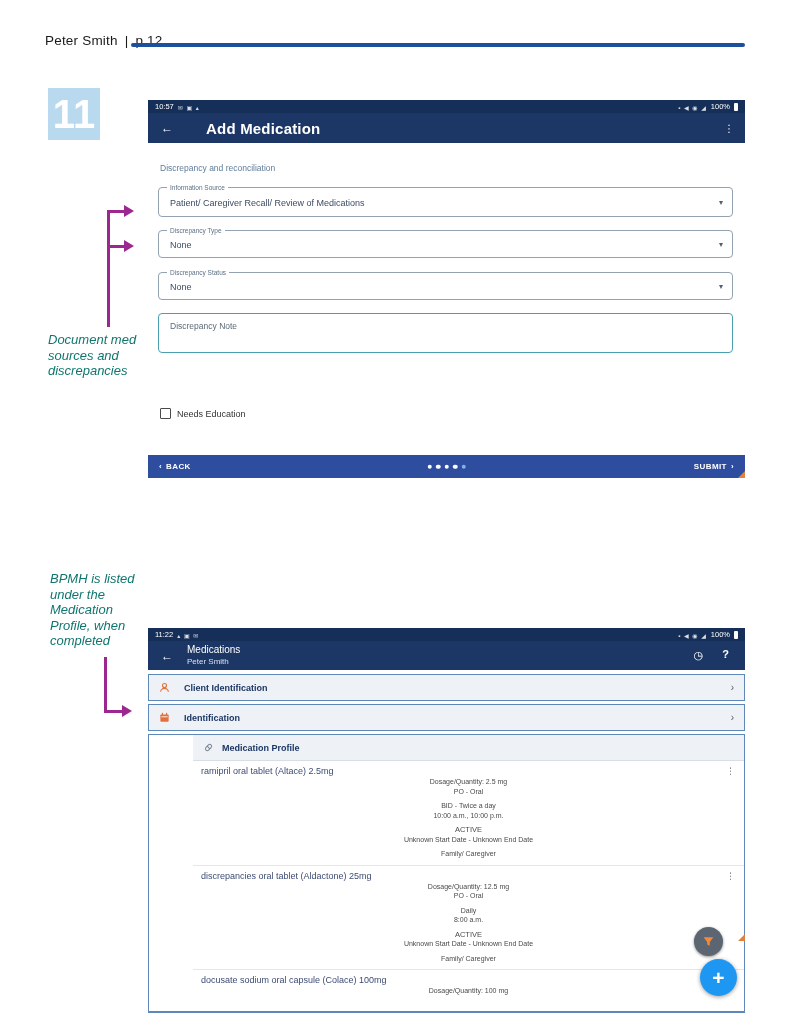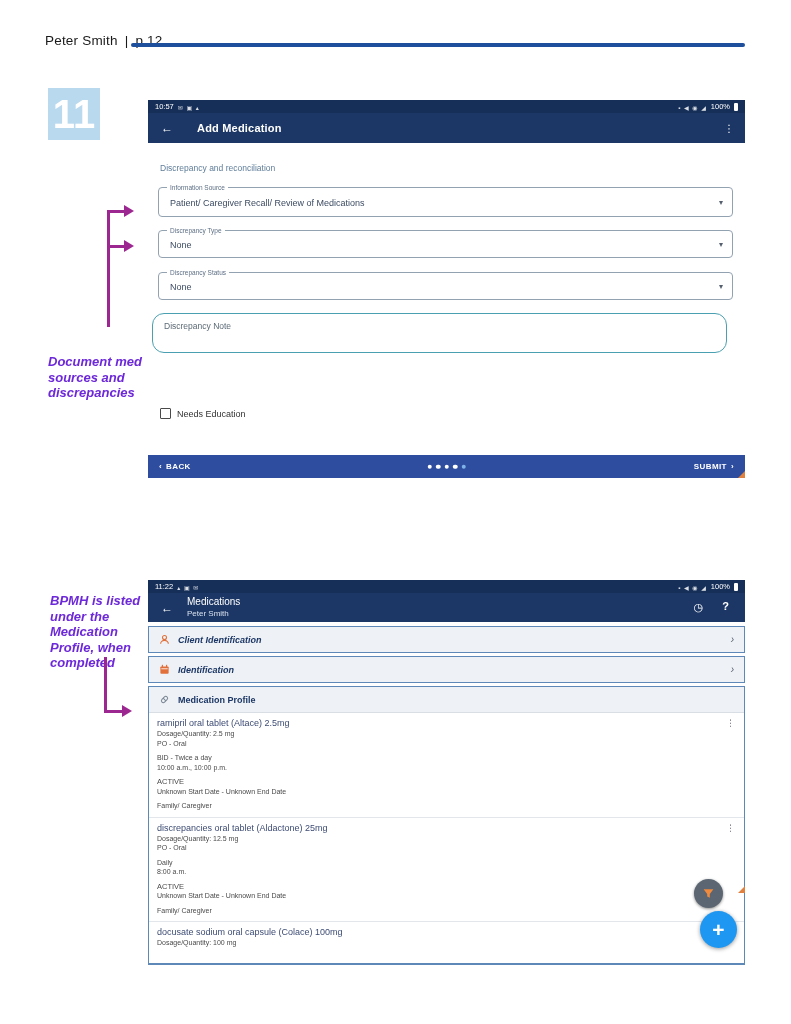--- a/index.html
+++ b/index.html
@@ -6,101 +6,101 @@
   .page{position:relative;width:791px;height:1024px;background:#fff;overflow:hidden;
         font-family:"Liberation Sans",sans-serif;}
 
   
   .doc-header{position:absolute;left:45px;top:33px;font-size:13.5px;color:#1a1a1a;letter-spacing:.2px;}
   .doc-header .sep{margin:0 7px;color:#1a1a1a;}
   .doc-rule{position:absolute;left:131px;top:43px;width:614px;height:4px;background:#1d4f9c;border-radius:2px;}
   .step-box{position:absolute;left:48px;top:88px;width:52px;height:52px;background:#b9d9ee;
             color:#fff;font-size:40px;font-weight:bold;display:flex;align-items:center;justify-content:center;}
 
-  .ann{position:absolute;font-style:italic;font-weight:700;color:#6d28d9;font-size:13px;
-       line-height:15.5px;white-space:pre-line;margin-top:22px;}
+  .ann{position:absolute;font-style:italic;font-weight:400;color:#0f766e;font-size:13px;
+       line-height:15.5px;white-space:pre-line;}
   .ann1{left:48px;top:332px;width:120px;}
   .ann2{left:50px;top:571px;width:115px;}
 
   .pline{position:absolute;background:#9c2790;}
   .a1v{left:107px;top:210px;width:3px;height:117px;}
   .a1h1{left:107px;top:210px;width:17px;height:3px;}
   .a1h2{left:107px;top:245px;width:17px;height:3px;}
   .a2v{left:104px;top:657px;width:3px;height:56px;}
   .a2h{left:104px;top:710px;width:18px;height:3px;}
   .ptip{position:absolute;width:0;height:0;border-top:6px solid transparent;border-bottom:6px solid transparent;
         border-left:10px solid #9c2790;}
   .a1t1{left:124px;top:205px;}
   .a1t2{left:124px;top:240px;}
   .a2t{left:122px;top:705px;}
 
   
   .shot{position:absolute;left:148px;width:597px;background:#fff;}
   .shot1{top:100px;height:378px;}
-  .shot2{top:580px;height:313px;}
+  .shot2{top:628px;height:313px;}
   .statusbar{position:absolute;left:0;right:0;top:0;height:13px;background:#162f58;color:#fff;
              font-size:7.5px;display:flex;align-items:center;justify-content:space-between;padding:0 7px;}
   .sb-left,.sb-right{display:flex;align-items:flex-end;gap:4px;}
   .sb-ic{font-size:6px;opacity:.85;letter-spacing:1px;}
   .batt{display:inline-block;width:4px;height:8px;background:#fff;border-radius:1px;}
   .appbar{position:absolute;left:0;right:0;background:#1c3765;color:#fff;display:flex;align-items:center;}
   .appbar1{top:13px;height:30px;}
   .appbar2{top:13px;height:29px;}
   .back{margin-left:13px;font-size:12px;}
-  .abar-title{margin-left:24px;font-size:11px;font-weight:bold;letter-spacing:.2px;}
+  .abar-title{margin-left:33px;font-size:15px;font-weight:bold;letter-spacing:.2px;}
   .kebab{position:absolute;right:11px;font-size:10px;letter-spacing:0;}
   .title-block{margin-left:14px;line-height:1.25;}
   .title-block .t1{font-size:10px;font-weight:normal;}
   .title-block .t2{font-size:8px;color:#d8e0ee;}
   .appbar .rt-ic{position:absolute;font-size:11px;}
   .ic-history{right:42px;top:8px;}
   .ic-help{right:16px;top:7px;font-weight:bold;}
 
   
   .sec-label{position:absolute;left:12px;top:63px;font-size:8.5px;color:#5f7d99;}
   .mfield{position:absolute;left:10px;width:575px;border:1px solid #93a2b1;border-radius:4px;background:#fff;box-sizing:border-box;}
   .f1{top:87px;height:30px;}
   .f2{top:130px;height:28px;}
   .f3{top:172px;height:28px;}
   .flabel{position:absolute;left:8px;top:-4px;background:#fff;padding:0 3px;font-size:6.5px;color:#5d6f85;}
   .fvalue{position:absolute;left:11px;top:50%;transform:translateY(-38%);font-size:9px;color:#3d4c63;text-align:right;}
   .caret{position:absolute;right:9px;top:50%;transform:translateY(-46%);font-size:8px;color:#55606e;}
-  .nfield{position:absolute;left:4px;width:575px;border:1px solid #4aa0b0;border-radius:12px;background:#fff;box-sizing:border-box;}
+  .nfield{position:absolute;left:10px;width:575px;border:1px solid #4aa0b0;border-radius:4px;background:#fff;box-sizing:border-box;}
   .f4{top:213px;height:40px;}
   .f5{top:271px;height:26px;}
   .nplace{position:absolute;left:11px;top:7px;font-size:8.5px;color:#5c6a75;}
   .nplace.center{top:50%;transform:translateY(-50%);}
   .cbrow{position:absolute;left:12px;top:308px;display:flex;align-items:center;gap:6px;}
   .cb{width:9px;height:9px;border:1.5px solid #4a4a4a;border-radius:1px;background:#fff;}
   .cblabel{font-size:9px;color:#333;}
   .bbar{position:absolute;left:0;right:0;bottom:0;height:23px;background:#2e4d9f;color:#fff;
         display:flex;align-items:center;justify-content:space-between;padding:0 11px;}
   .bbtn{font-size:8px;font-weight:bold;letter-spacing:.4px;display:flex;align-items:center;gap:4px;}
   .dots{position:absolute;left:50%;top:50%;transform:translate(-50%,-50%);display:flex;gap:4px;}
   .dot{width:4.5px;height:4.5px;border-radius:50%;background:#fff;}
   .dot.active{background:#7fb3e8;}
   .corner{position:absolute;right:0;bottom:0;width:0;height:0;
           border-left:7px solid transparent;border-bottom:7px solid #e0813f;}
 
   
   .srow{position:absolute;left:0;width:597px;height:27px;background:#eef1f5;border:1.5px solid #5d88b8;
-        box-sizing:border-box;display:flex;align-items:center;gap:8px;padding-left:10px;font-style:italic;}
+        box-sizing:border-box;display:flex;align-items:center;gap:14px;padding-left:10px;}
   .srow1{top:46px;}
   .srow2{top:76px;}
   .slabel{font-size:9px;font-weight:bold;color:#1c3765;}
   .chev{position:absolute;right:10px;font-size:10px;color:#55606e;}
   .med-container{position:absolute;left:0;top:106px;width:597px;height:279px;border:1.5px solid #5d88b8;
-                 border-bottom-width:2.5px;box-sizing:border-box;background:#fff;overflow:hidden;}
+                 border-bottom-width:2.5px;box-sizing:border-box;background:#fff;overflow:hidden;padding-left:44px;}
   .med-header{height:25px;background:#eef1f5;display:flex;align-items:center;gap:8px;padding-left:10px;
               border-bottom:1px solid #d9dee5;}
   .med{position:relative;padding:4px 8px 6px;border-bottom:1px solid #e3e6ea;}
   .med:last-child{border-bottom:none;}
   .mtitle{font-size:9px;color:#3d4c74;line-height:12px;}
   .mkebab{position:absolute;right:9px;top:5px;font-size:9px;color:#5a616c;}
-  .small{font-size:7px;color:#4a4a4a;line-height:9.5px;}
+  .small{font-size:7px;color:#4a4a4a;line-height:9.5px;text-align:center;}
   .gap{margin-top:5px;}
   .status{font-size:7.5px;}
   .fab-filter{position:absolute;left:546px;top:299px;width:29px;height:29px;border-radius:50%;background:#5b6672;
               display:flex;align-items:center;justify-content:center;box-shadow:0 1px 3px rgba(0,0,0,.45);}
   .fab-plus{position:absolute;left:552px;top:331px;width:37px;height:37px;border-radius:50%;background:#1e97f3;
             color:#fff;font-size:21px;font-weight:bold;display:flex;align-items:center;justify-content:center;
             box-shadow:0 1px 4px rgba(0,0,0,.4);}
   .corner2{position:absolute;right:0;bottom:0;width:0;height:0;
            border-left:7px solid transparent;border-bottom:7px solid #e0813f;}
 </style>

